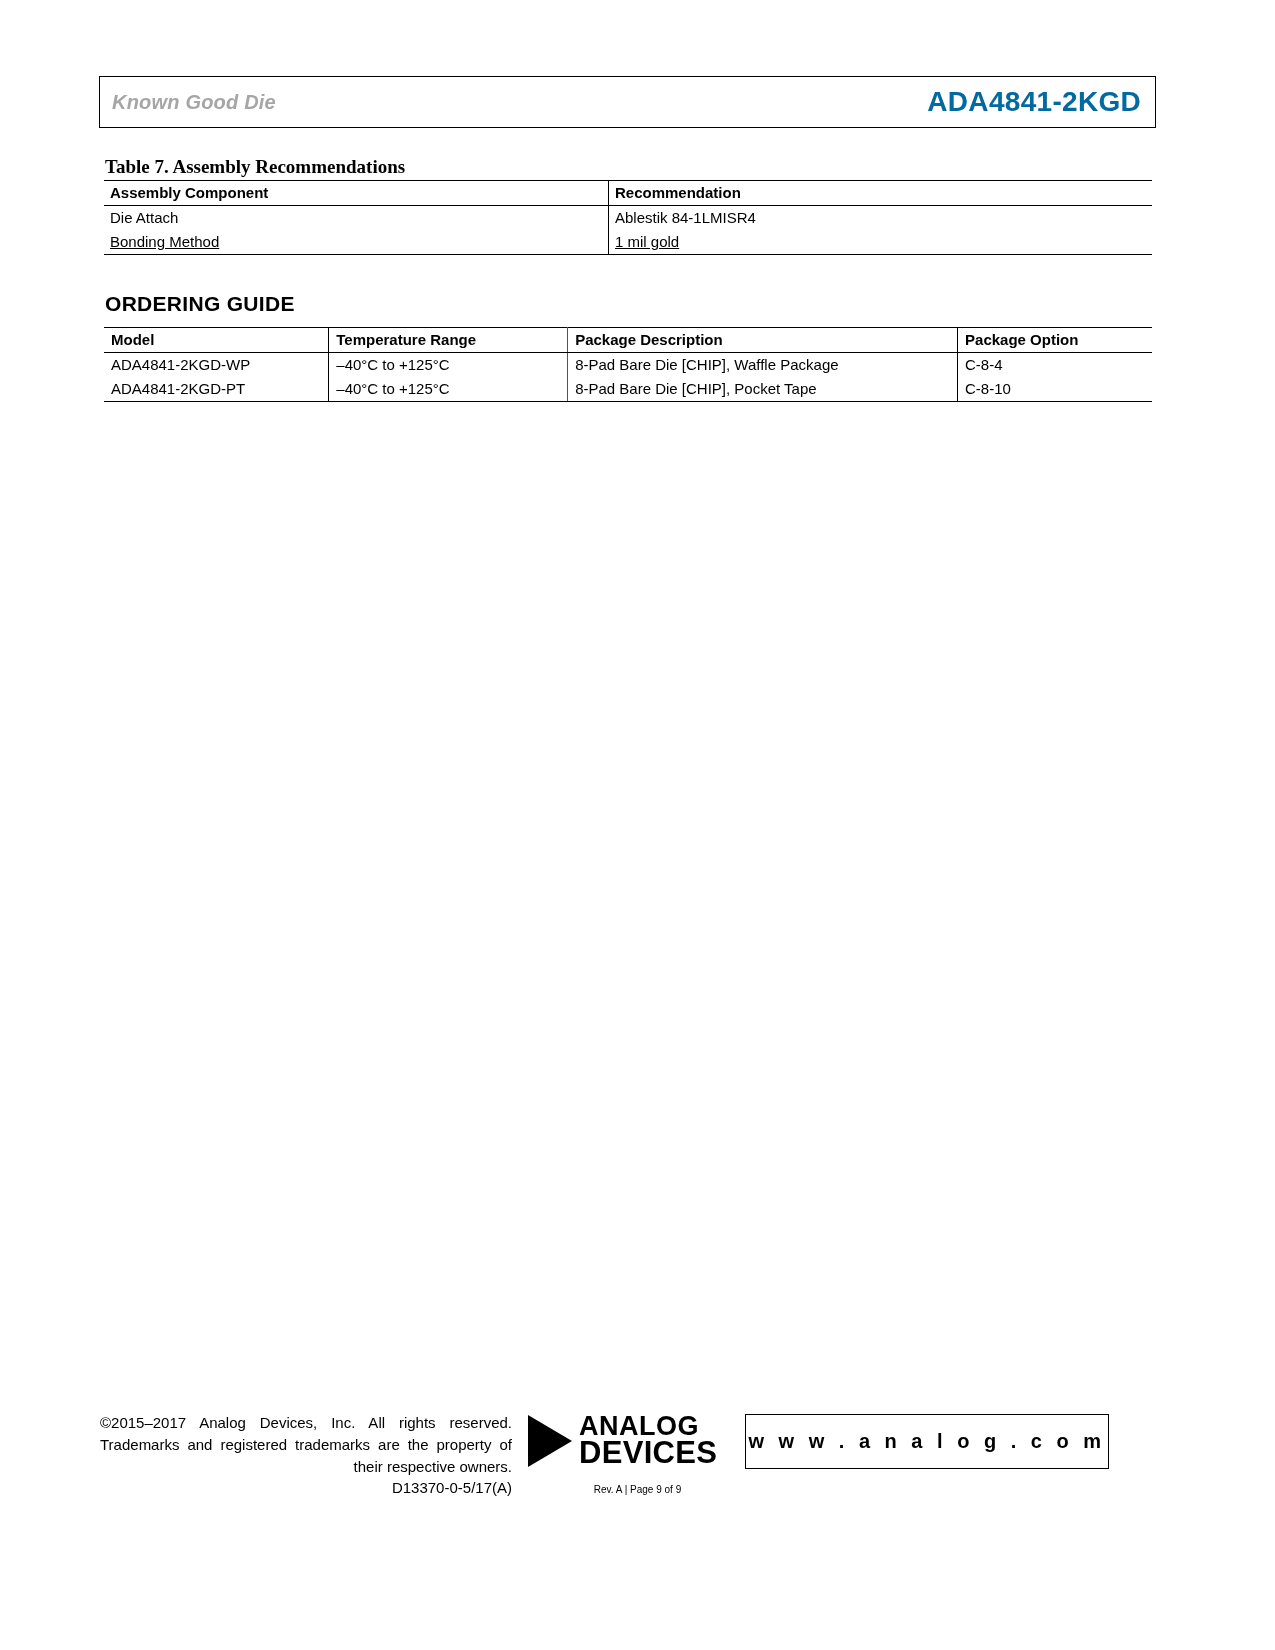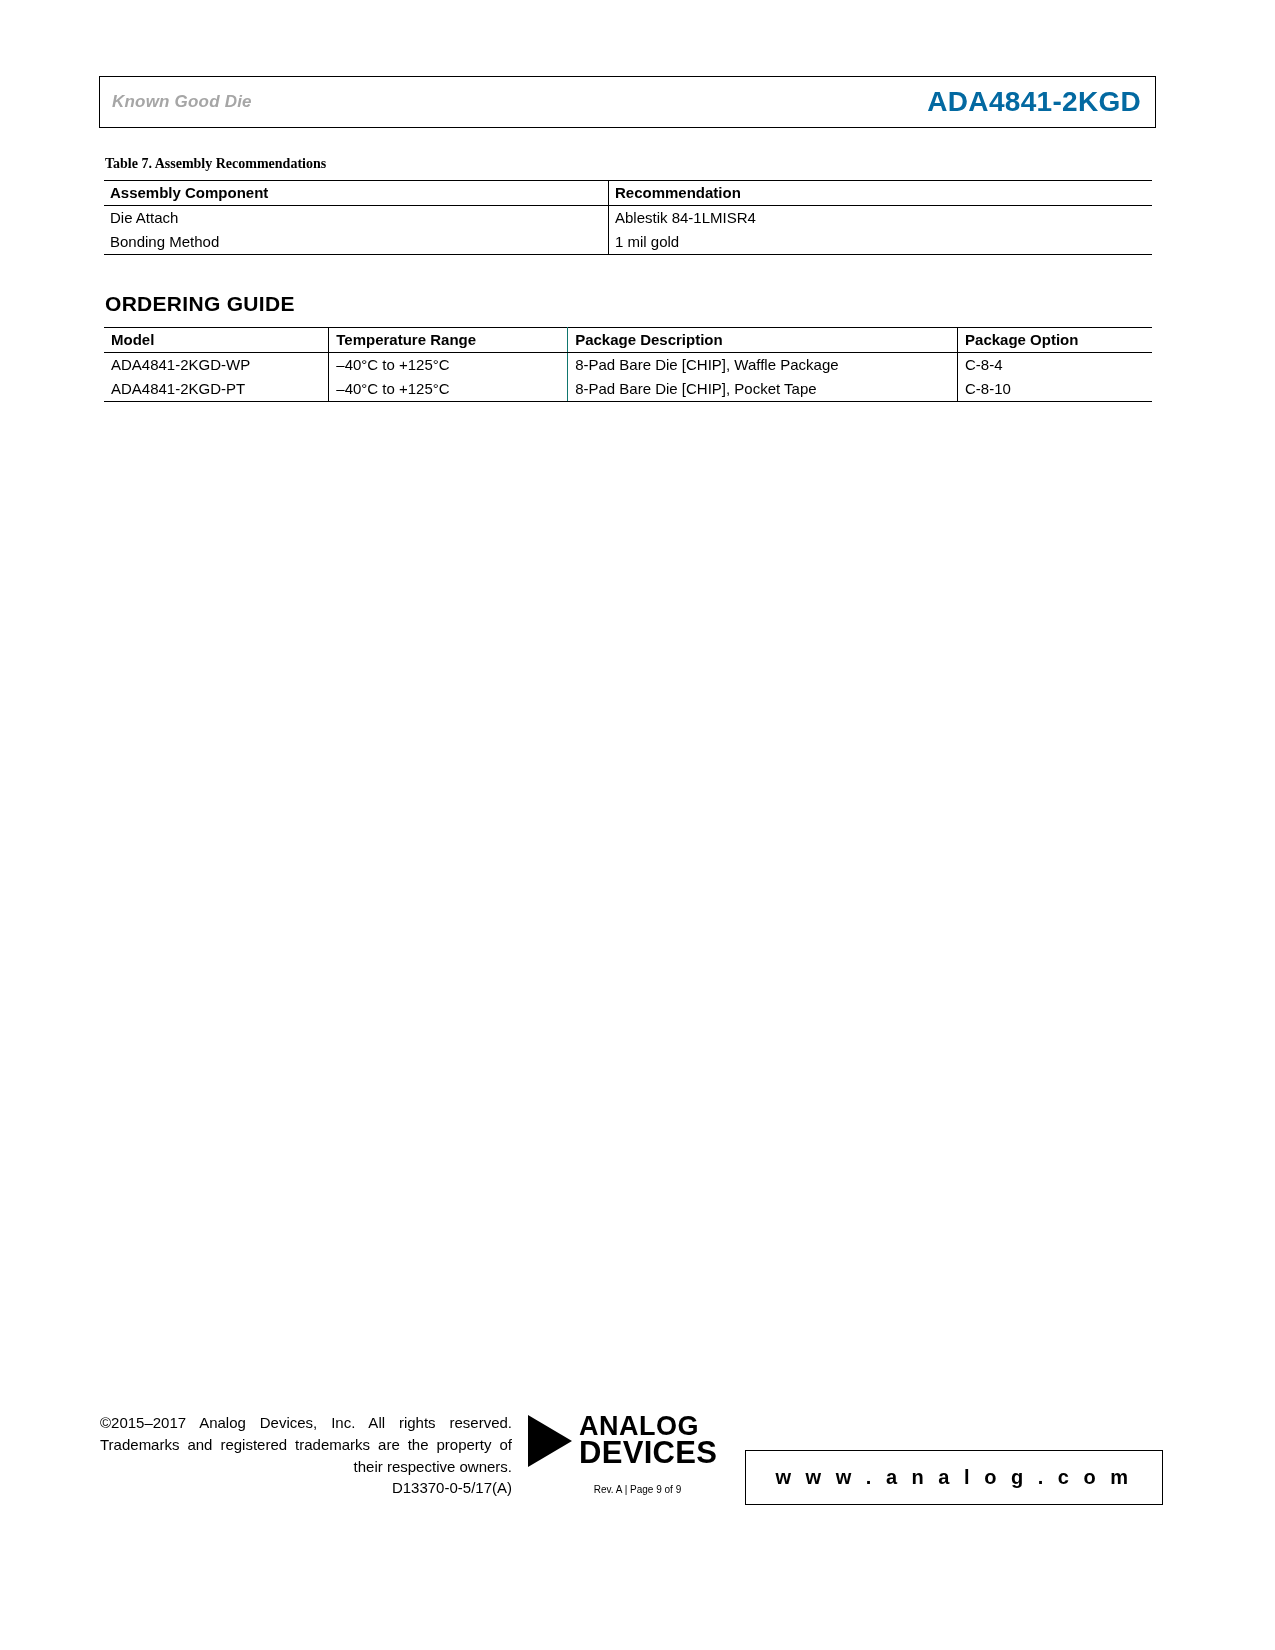--- a/index.html
+++ b/index.html
@@ -30,41 +30,41 @@
     height: 52px;
     border: 1.5px solid #000;
     box-sizing: border-box;
     display: flex;
     align-items: center;
     justify-content: space-between;
     padding: 0 14px 0 12px;
   }
   .header-left {
     font-family: "Liberation Sans", sans-serif;
-    font-size: 17px;
+    font-size: 20px;
     font-style: italic;
     font-weight: bold;
     color: #a6a6a6;
     letter-spacing: 0.2px;
   }
   .header-right {
     font-family: "Liberation Sans", sans-serif;
     font-size: 28px;
     font-weight: bold;
     color: #0369a1;
     letter-spacing: 0.3px;
   }
 
   
   .table7-caption {
     position: absolute;
     left: 105px;
     top: 156px;
     font-family: "Liberation Serif", serif;
-    font-size: 14px;
+    font-size: 19px;
     font-weight: bold;
     color: #000;
   }
   table {
     border-collapse: collapse;
   }
   .table7 {
     position: absolute;
     left: 104px;
     top: 180px;
@@ -77,20 +77,21 @@
     font-size: 15px;
     vertical-align: top;
   }
   .table7 th {
     font-weight: bold;
     border-top: 1.6px solid #000;
     border-bottom: 1px solid #000;
   }
   .table7 tbody tr:last-child td {
     border-bottom: 1.6px solid #000;
+    text-decoration: underline;
   }
   .table7 .col-a { width: 492px; border-right: 1px solid #000; }
 
   
   .og-title {
     position: absolute;
     left: 105px;
     top: 292px;
     font-family: "Liberation Sans", sans-serif;
     font-size: 21px;
@@ -174,28 +175,27 @@
   }
   .logo-text .l2 {
     font-size: 31px;
     font-weight: bold;
     letter-spacing: 0.3px;
   }
   .web-box {
     position: absolute;
     left: 745px;
     top: 14px;
-    width: 418px;
+    width: 364px;
     height: 55px;
     border: 1.5px solid #000;
     box-sizing: border-box;
     display: flex;
     align-items: center;
     justify-content: center;
-    margin-top: 36px;
   }
   .web-box span {
     font-size: 20px;
     font-weight: bold;
     letter-spacing: 4.5px;
   }
   .rev {
     position: absolute;
     left: 0;
     top: 84px;

